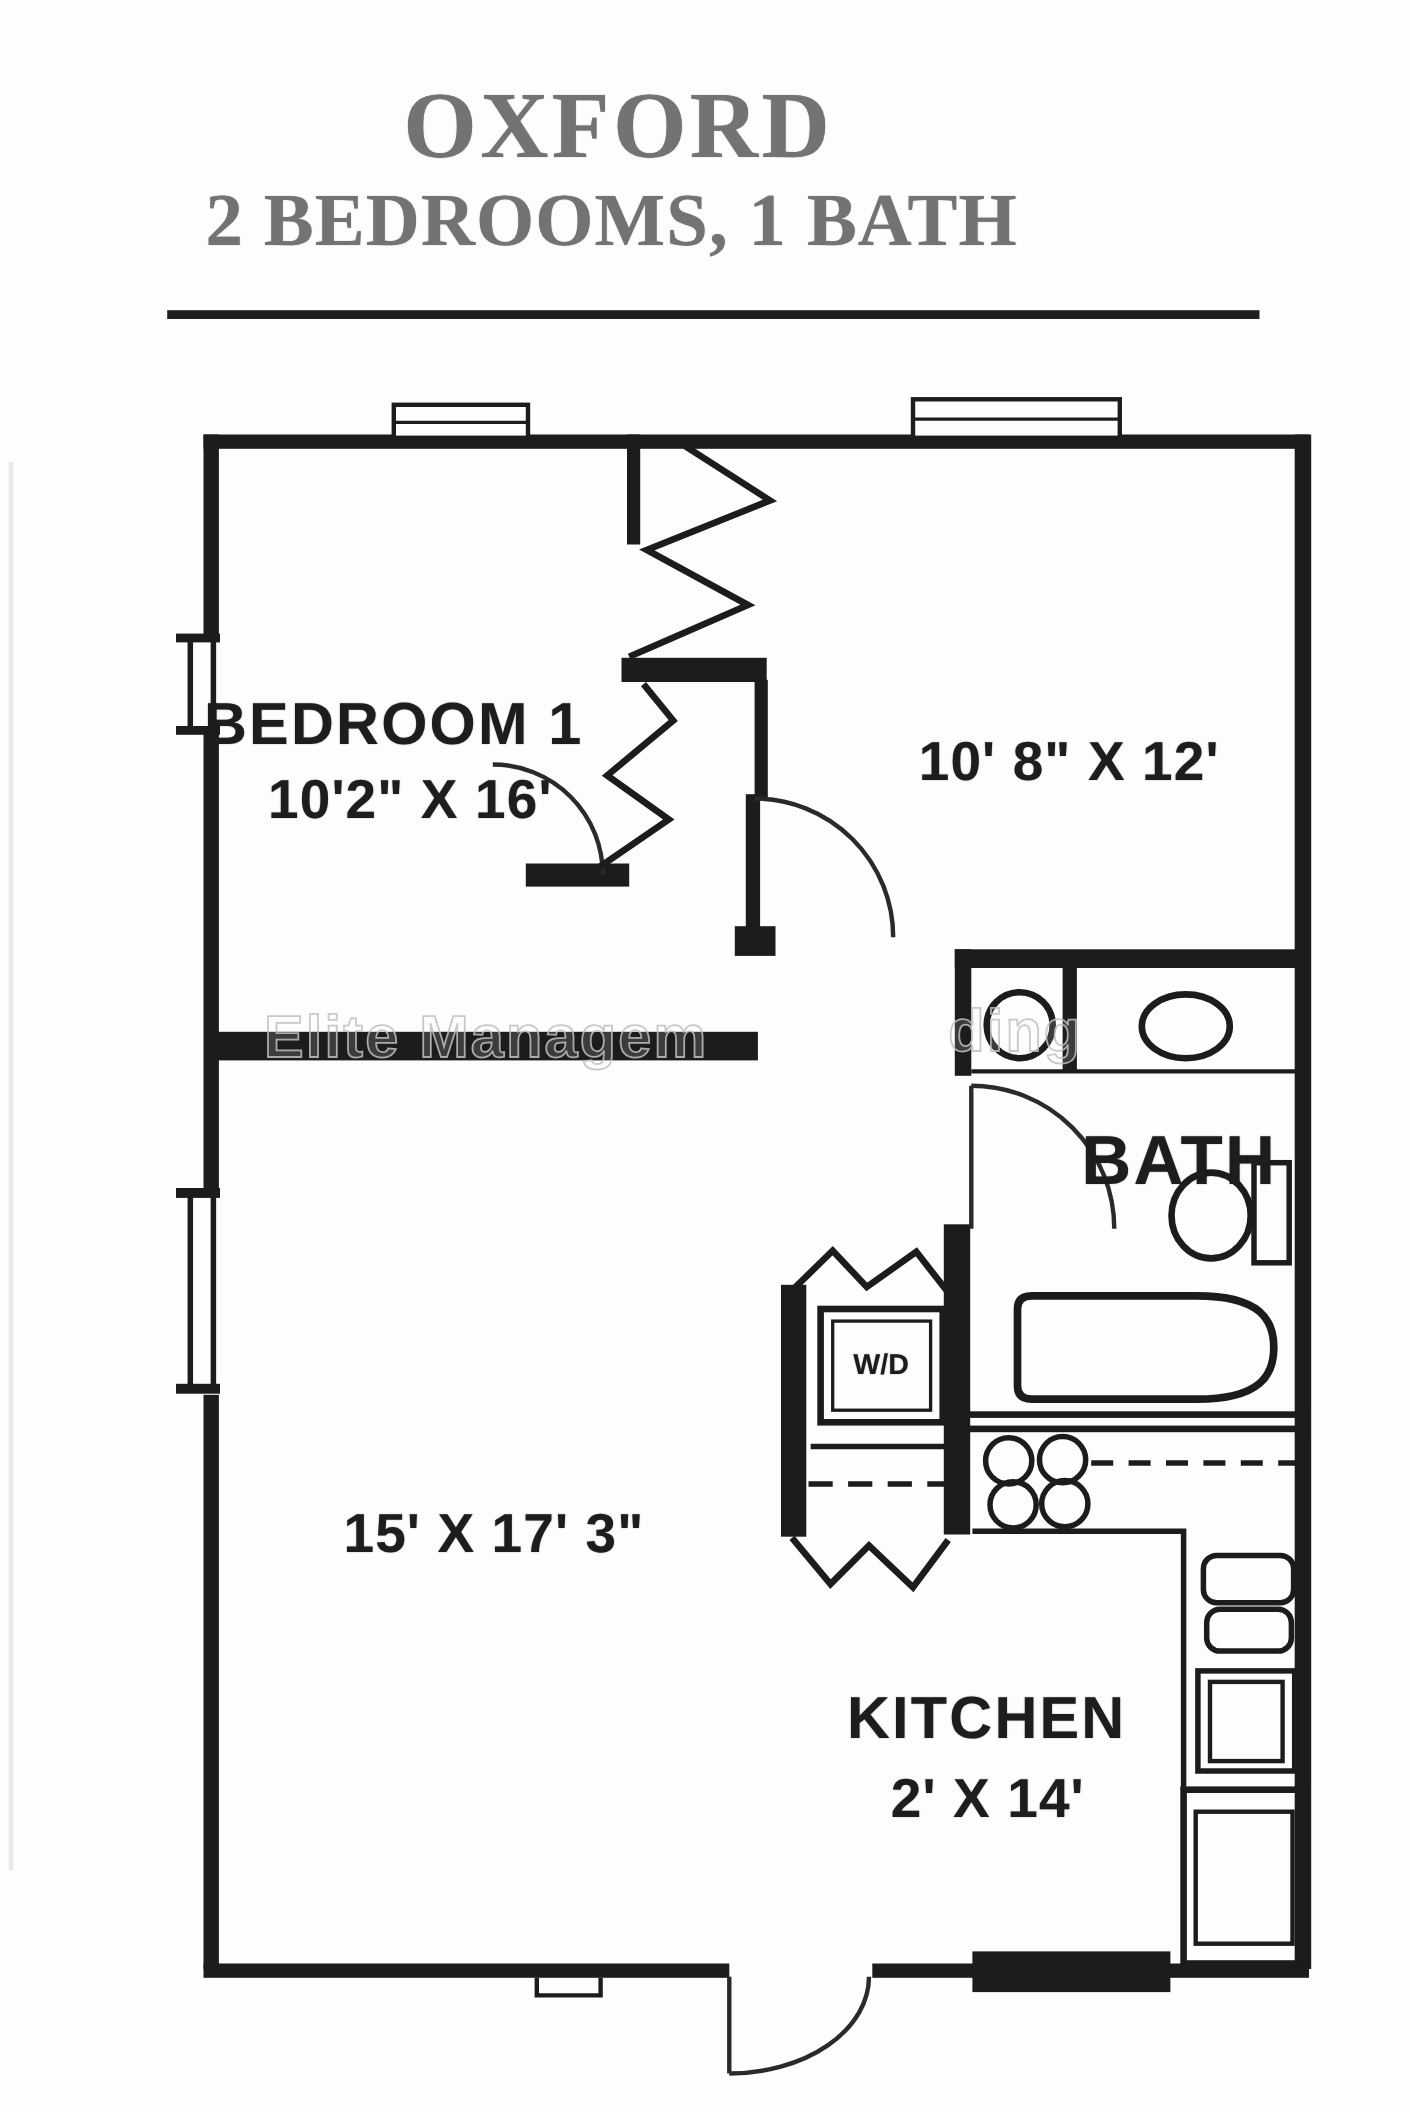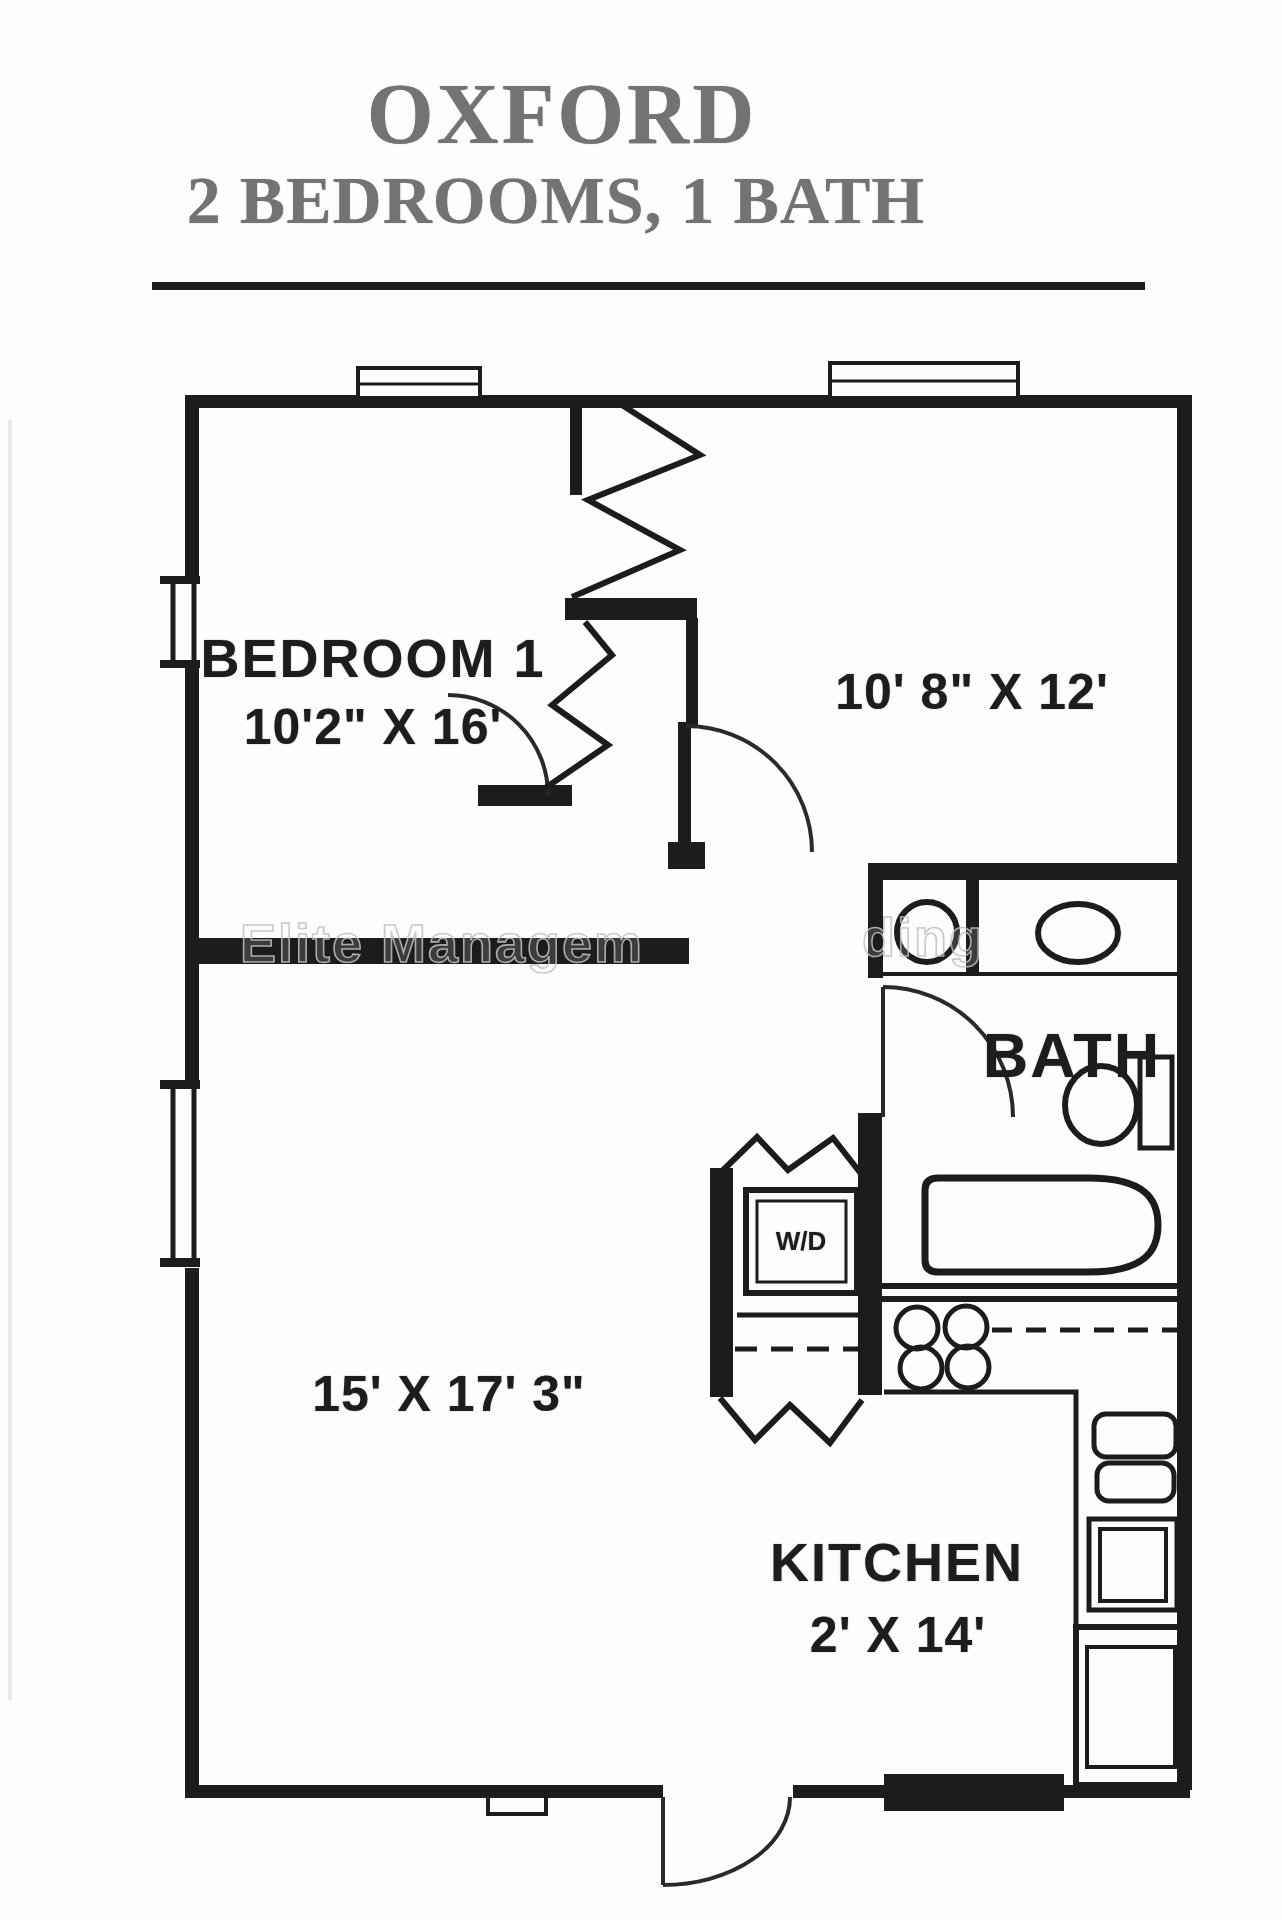--- a/index.html
+++ b/index.html
@@ -135,21 +135,21 @@
       <rect x="746" y="1190" width="111" height="103" stroke-width="6" fill="#fdfdfd"></rect>
       <rect x="757" y="1201" width="89" height="81" stroke-width="3"></rect>
       <path d="M737,1315 H860" stroke-width="5"></path>
       <path d="M735,1349 H862" stroke-width="5" stroke-dasharray="22 14"></path>
     </g>
   </svg>
 
   <div class="watermark" style="left:240px;top:912px;">Elite Managem</div>
   <div class="watermark" style="left:862px;top:906px;">ding</div>
 
-  <div class="label room-name" style="left:373px;top:658px;">BEDROOM 1</div>
+  <div class="label room-name" style="left:358px;top:658px;">BEDROOM 1</div>
   <div class="label room-dims" style="left:373px;top:727px;">10'2" X 16'</div>
 
   <div class="label room-dims" style="left:972px;top:692px;">10' 8" X 12'</div>
 
   <div class="label room-dims" style="left:449px;top:1394px;">15' X 17' 3"</div>
 
   <div class="label room-name" style="left:897px;top:1562px;">KITCHEN</div>
   <div class="label room-dims" style="left:898px;top:1635px;">2' X 14'</div>
 
   <div class="label bath-name" style="left:1072px;top:1020px;">BATH</div>

